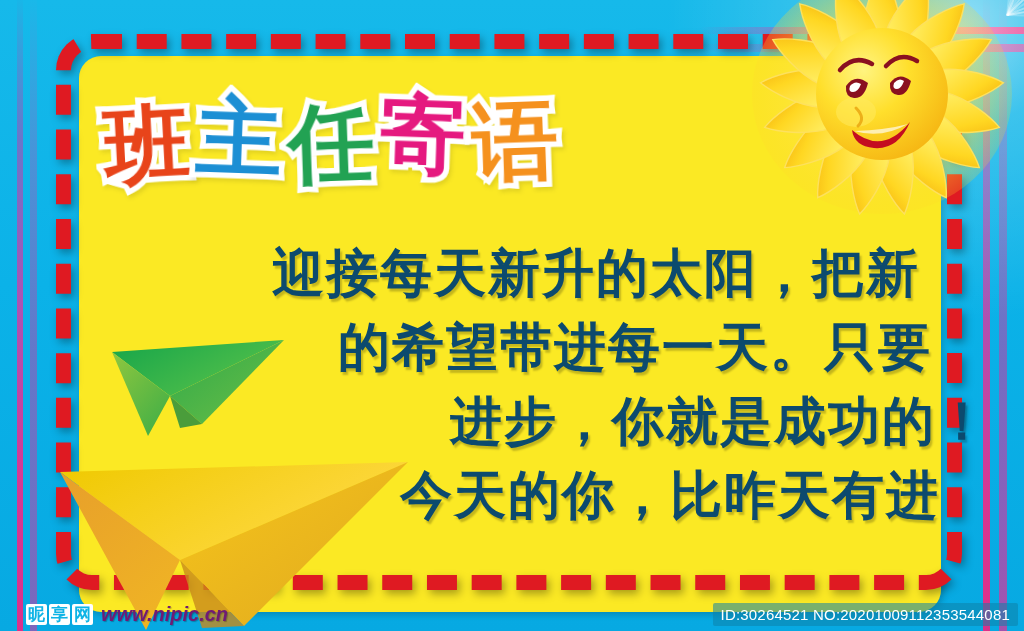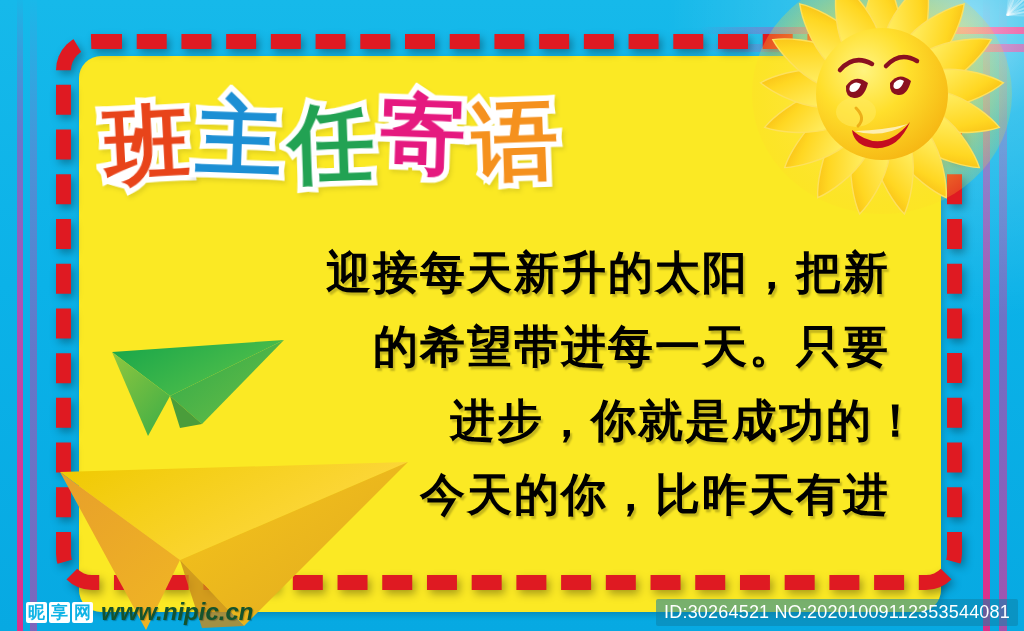--- a/index.html
+++ b/index.html
@@ -74,28 +74,27 @@
   .t0{color:#e8441a;transform:rotate(-3deg) translateY(6px);}
   .t1{color:#1c8fd4;transform:rotate(2deg) translateY(-2px);margin-left:6px;}
   .t2{color:#22a253;transform:rotate(-2deg) translateY(4px);margin-left:6px;}
   .t3{color:#e5197f;transform:rotate(2deg) translateY(-4px);margin-left:6px;}
   .t4{color:#f5911e;transform:rotate(-2deg) translateY(2px);margin-left:6px;}
 
   
   .body-text{
     position:absolute;left:250px;top:236px;width:640px;
     z-index:7;
-    color:#000000;
+    color:#0c4a6e;
     font-family:"DejaVu Sans","Liberation Sans",sans-serif;
     font-weight:700;
-    font-size:45px;
+    font-size:52px;
     line-height:74px;
     letter-spacing:2px;
     text-shadow:2px 3px 2px rgba(0,0,0,.22);
-    text-align:right;
   }
   .bline{white-space:nowrap;}
   .bl-0{padding-left:22px;}
   .bl-1{padding-left:88px;}
   .bl-2{padding-left:150px;}
   .bl-3{padding-left:200px;}
 
   
   .sun{position:absolute;left:778px;top:-10px;width:240px;height:215px;z-index:6;}
   .sun svg{display:block;width:100%;height:100%;overflow:visible;}
@@ -114,30 +113,30 @@
     display:flex;gap:2px;
   }
   .wm-logo i{
     font-style:normal;
     background:#ffffff;color:#0fb4e6;
     font-weight:700;font-size:17px;line-height:21px;
     padding:0 2px;border-radius:2px;
     font-family:"DejaVu Sans","Liberation Sans",sans-serif;
   }
   .wm-url{
-    color:#14532d;font-style:italic;font-weight:700;font-size:24px;
+    color:#701a75;font-style:italic;font-weight:700;font-size:20px;
     font-family:"Liberation Sans",sans-serif;
     text-shadow:1px 1px 1px rgba(0,0,0,.25);
   }
   .idbar{
     position:absolute;right:6px;bottom:5px;z-index:20;
     background:rgba(12,130,170,.55);
     color:#ffffff;
     font-family:"Liberation Sans",sans-serif;
-    font-size:18px;letter-spacing:.2px;
+    font-size:15px;letter-spacing:.2px;
     padding:3px 8px;border-radius:2px;
     white-space:nowrap;
   }
 </style>
 </head>
 <body>
 
 <div id="stage">
 
   <div class="bg-base"></div>

